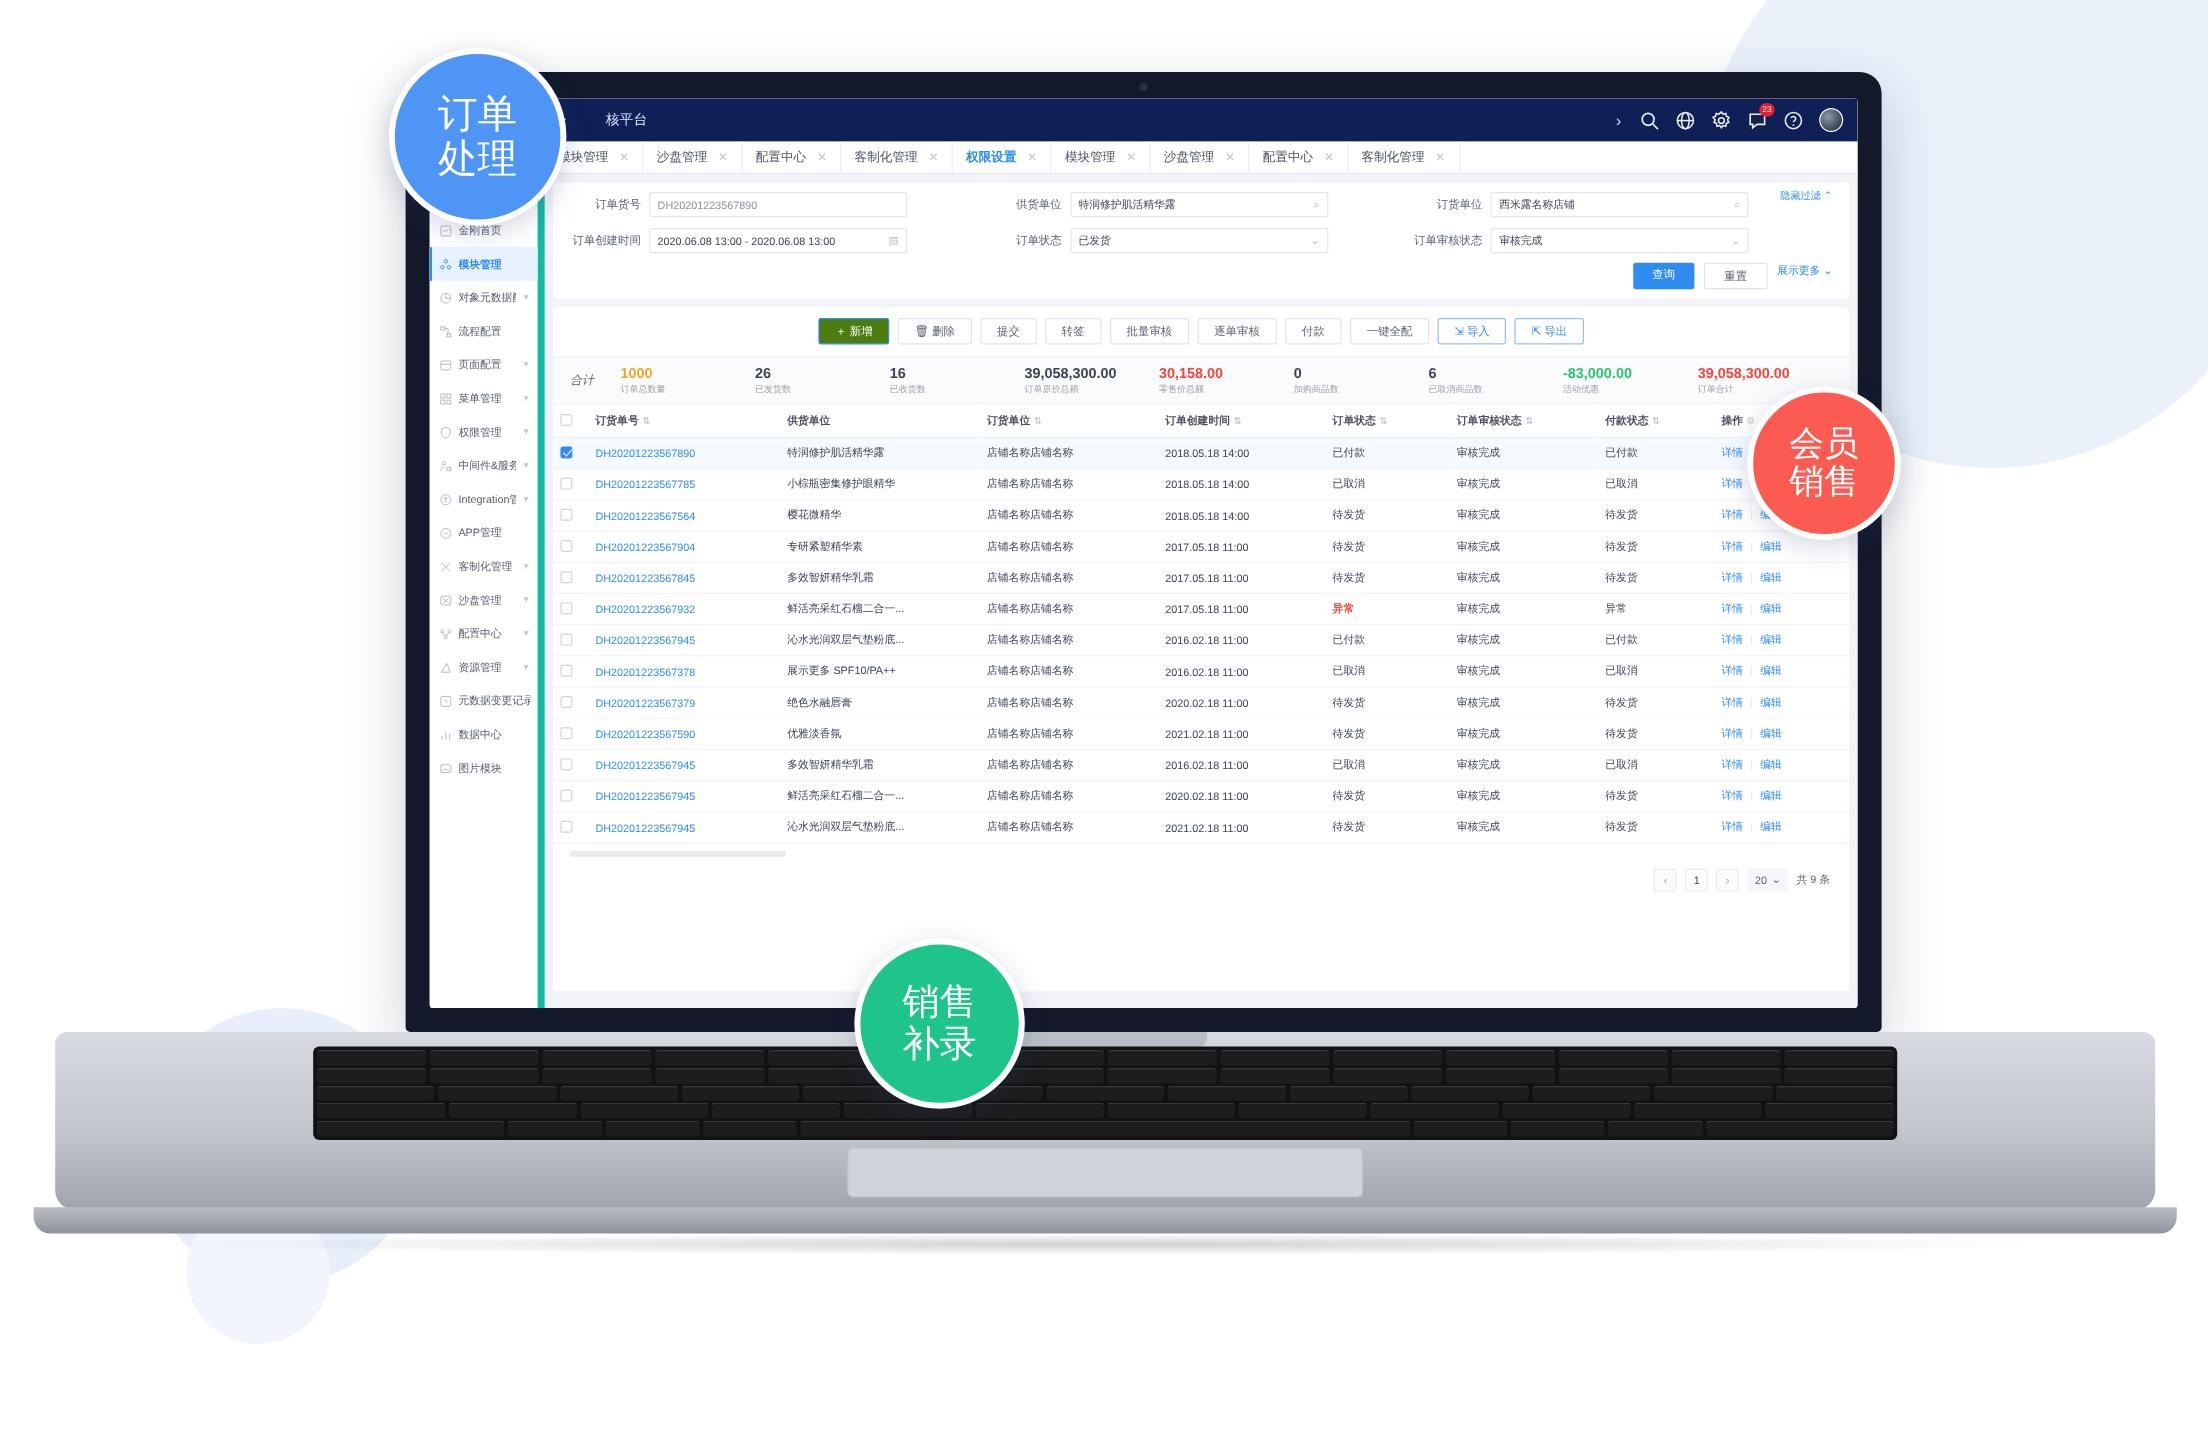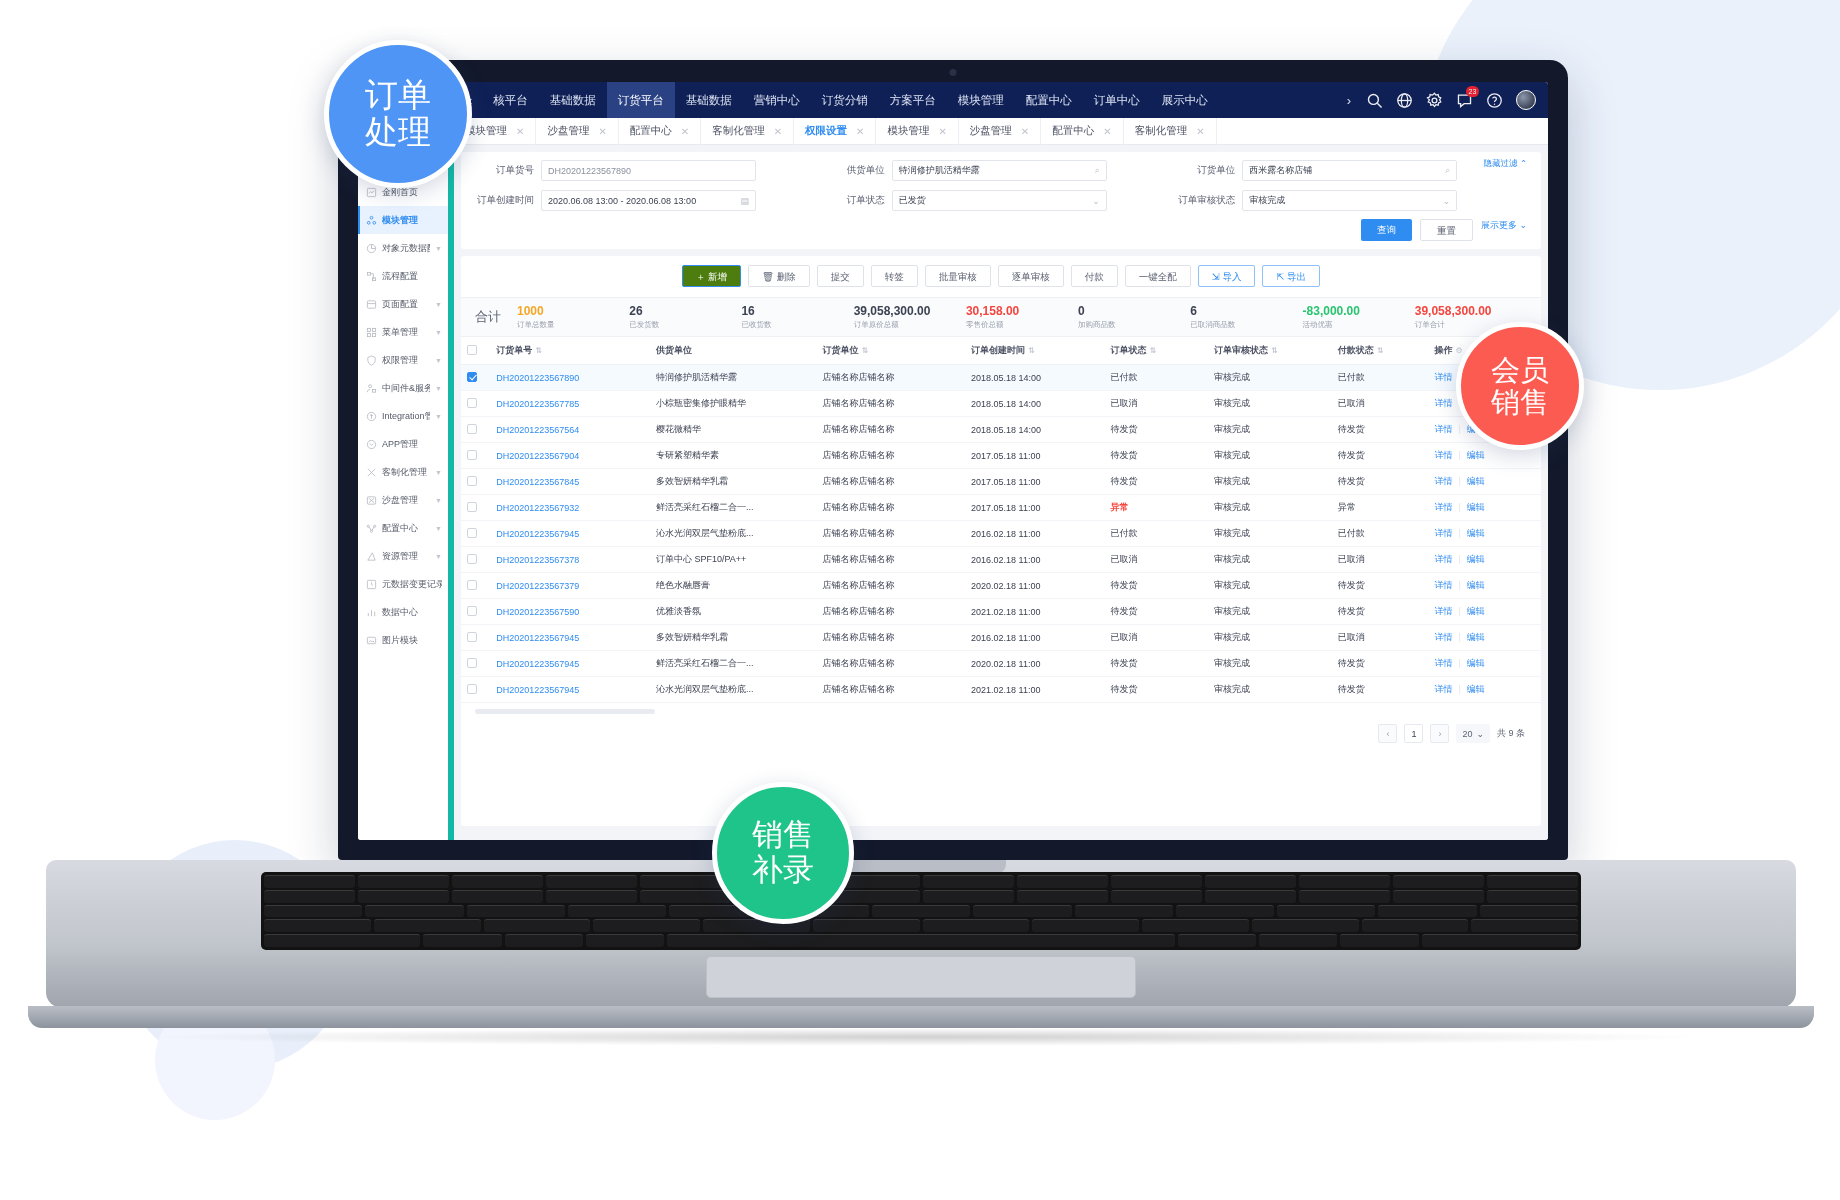--- a/index.html
+++ b/index.html
@@ -78,21 +78,21 @@
   
   .topbar{
     position:absolute;left:0;top:0;width:1190px;height:36px;background:#0f2056;
     display:flex;align-items:center;color:#fff;font-size:11px;
   }
   .brand{ font-size:16px;font-weight:700;letter-spacing:2px;padding:0 12px 0 16px; }
   .ham{ width:20px;height:14px;display:flex;flex-direction:column;justify-content:space-between;margin:0 12px 0 4px;}
   .ham i{display:block;height:2px;background:#fff;border-radius:1px;}
   .ham i:nth-child(1){width:16px} .ham i:nth-child(2){width:12px} .ham i:nth-child(3){width:18px}
   .chev{ padding:0 10px; font-size:13px; opacity:.85; }
-  .navitems{ display:flex; align-items:flex-end; height:36px; }
+  .navitems{ display:flex; align-items:flex-end; height:36px;flex-direction:column; }
   .navitem{ padding:0 11px; height:36px; line-height:36px; font-size:11.5px; white-space:nowrap; color:#dfe5f5;}
   .navitem.active{ background:#2a4183; color:#fff; }
   .navright{ margin-left:auto; display:flex; align-items:center; gap:13px; padding-right:12px;}
   .nicon{ width:17px;height:17px; position:relative; opacity:.92;}
   .badge-red{
     position:absolute;right:-6px;top:-6px;background:#f5222d;color:#fff;
     font-size:7px;line-height:11px;height:11px;min-width:13px;border-radius:6px;text-align:center;padding:0 2px;
   }
   .avatar{ width:20px;height:20px;border-radius:50%;background:
     radial-gradient(circle at 35% 35%, #8d98ad, #3c4457 70%); border:1.5px solid #fff;}
@@ -159,21 +159,21 @@
 
   .tablecard{ margin-top:7px; padding:9px 0 0; position:relative; min-height:570px;}
   .toolbar{ display:flex;justify-content:center;gap:7px;padding:0 12px 10px; }
   .tb{ height:22px;line-height:22px;padding:0 13px;font-size:9.5px;border:1px solid #dfe3e9;
        border-radius:2px;color:#5c6273;background:#fff;white-space:nowrap;}
   .tb.pri{ background:#4d7c0f;border-color:#2f8cf0;color:#fff; }
   .tb.blue{ border-color:#8cc2f7;color:#2f8cf0; }
 
   .summary{ display:flex;align-items:center;background:#fafbfd;border-top:1px solid #eef0f4;
             border-bottom:1px solid #eef0f4;padding:6px 14px;gap:0; }
-  .sum-title{ font-size:13px;color:#5c6273;width:42px;flex:0 0 42px; }
+  .sum-title{ font-size:10px;color:#5c6273;width:42px;flex:0 0 42px;font-style:italic; }
   .sum-cell{ flex:1;text-align:left; }
   .sum-v{ font-size:12px;font-weight:600;color:#3c4252;line-height:15px; }
   .sum-l{ font-size:7.5px;color:#9aa0ad;margin-top:1px; }
   .sum-v.orange{ color:#f5a623 } .sum-v.red{ color:#f5453d } .sum-v.green{ color:#28c46e }
 
   table.grid{ width:100%;border-collapse:collapse;font-size:9px;color:#3c4252;table-layout:fixed;}
   table.grid th{
     font-weight:600;color:#4b5162;text-align:left;padding:7px 6px;font-size:9px;
     border-bottom:1px solid #eef0f4;background:#fff;white-space:nowrap;
   }
@@ -679,21 +679,21 @@
                     <td>店铺名称店铺名称</td>
                     <td>2016.02.18 11:00</td>
                     <td class="">已付款</td>
                     <td>审核完成</td>
                     <td class="">已付款</td>
                     <td class="act"><a href="#">详情</a><span>|</span><a href="#">编辑</a></td>
                   </tr>
                   <tr>
                     <td><span class="cbx"></span></td>
                     <td class="ordno">DH20201223567378</td>
-                    <td>订单中心 SPF10/PA++</td>
+                    <td>展示更多 SPF10/PA++</td>
                     <td>店铺名称店铺名称</td>
                     <td>2016.02.18 11:00</td>
                     <td class="">已取消</td>
                     <td>审核完成</td>
                     <td class="">已取消</td>
                     <td class="act"><a href="#">详情</a><span>|</span><a href="#">编辑</a></td>
                   </tr>
                   <tr>
                     <td><span class="cbx"></span></td>
                     <td class="ordno">DH20201223567379</td>

